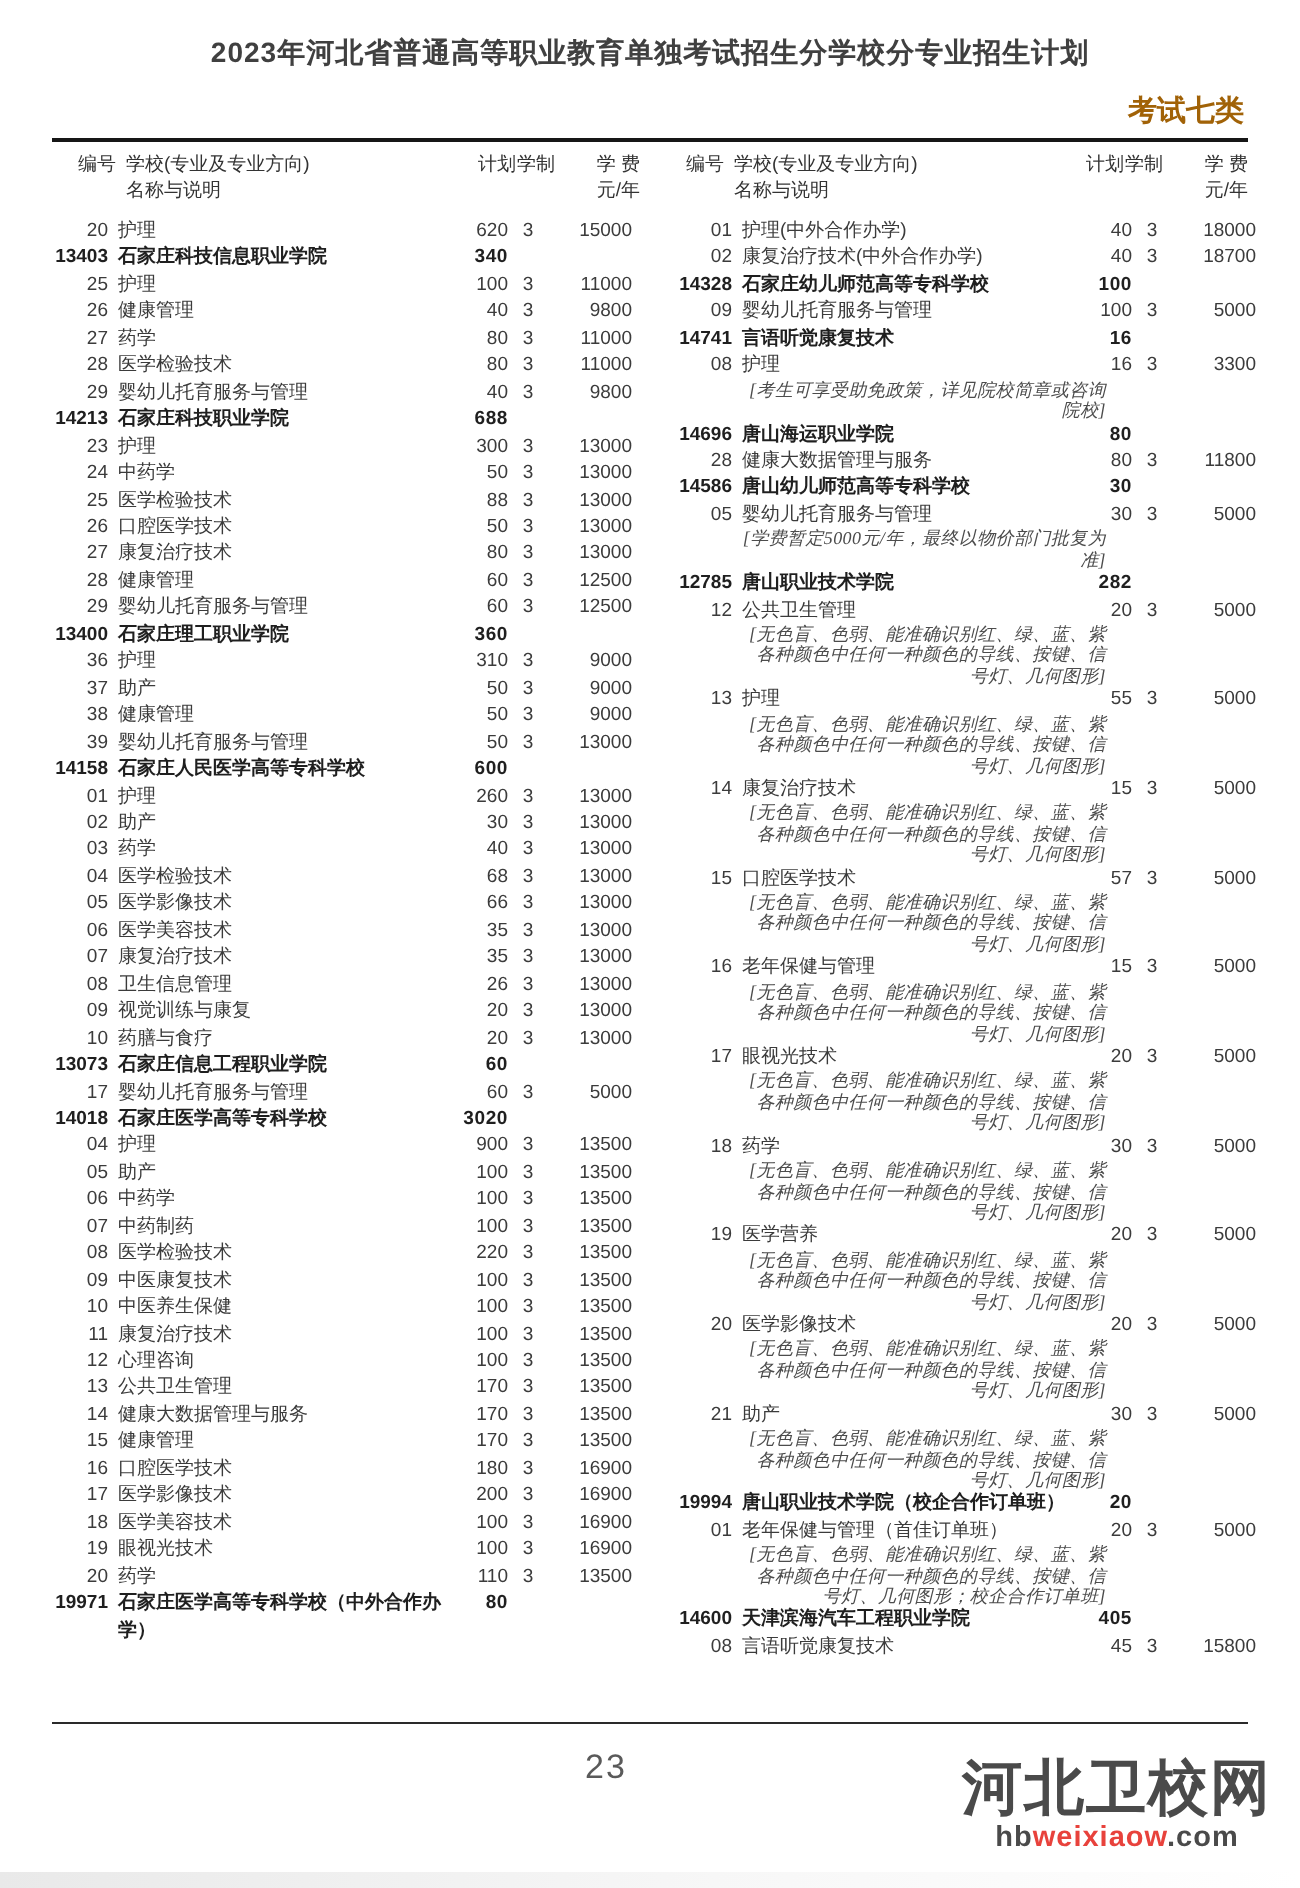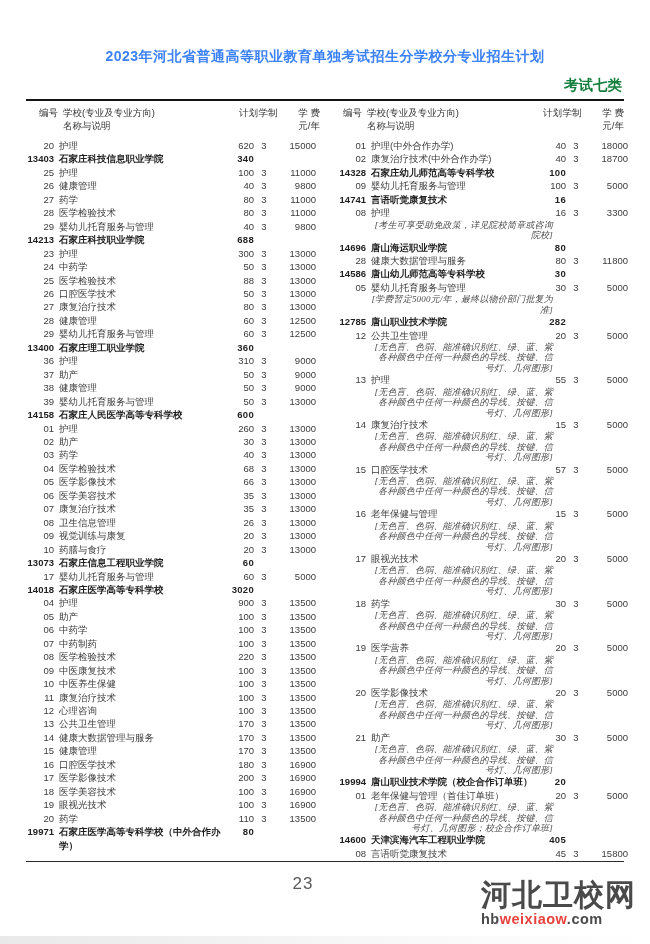--- a/index.html
+++ b/index.html
@@ -6,33 +6,33 @@
   .page {
     position:relative;
     width:650px; height:944px;
     box-sizing:border-box;
     background:#ffffff;
     font-family:"Liberation Sans", sans-serif;
     color:#3b3b3b;
     overflow:hidden;
   }
   .doc-title {
-    padding-top:48px;
+    padding-top:18px;
     text-align:center;
     font-size:14px;
     font-weight:bold;
-    color:#3b82f6;
+    color:#404040;
     letter-spacing:0.5px;
   }
   .category {
     text-align:right;
     padding:10px 28px 4px 16px;
     font-size:14.5px;
     font-weight:bold;
-    color:#15803d;
+    color:#a16207;
   }
   .top-rule { margin:0 26px; border-top:2.5px solid #161616; }
   .bottom-rule { position:absolute; left:26px; right:26px; top:861px; border-top:1.5px solid #2a2a2a; }
 
   .thead { display:flex; justify-content:space-between; padding:6px 26px 5px; }
   .tbody { display:flex; justify-content:space-between; padding:2px 22px 0; align-items:flex-start; }
   .half { width:294px; flex:none; }
 
   .row { display:flex; align-items:flex-start; font-size:9.5px; line-height:13.45px; }
   .c-no   { width:32px; flex:none; text-align:right; }
@@ -58,21 +58,21 @@
 
   .hcell { font-size:9.5px; line-height:12.5px; color:#333; }
   .h-name .l2 { margin-top:0; }
   .h-fee { }
 
   .page-number {
     position:absolute; top:874px; left:0; right:44px;
     text-align:center;
     font-size:17px; color:#5a5a5a; letter-spacing:1px;
   }
-  .watermark { position:absolute; right:14px; top:880px; text-align:left; line-height:1; }
+  .watermark { position:absolute; right:14px; top:880px; text-align:center; line-height:1; }
   .wm-cn {
     font-size:30px; font-weight:bold; color:#4a4a4a;
     letter-spacing:1px;
     font-family:"Liberation Sans", sans-serif;
   }
   .wm-url { margin-top:2px; font-size:14.5px; font-weight:bold; color:#4a4a4a; letter-spacing:0.5px; }
   .wm-url .red { color:#e8423c; }
   .edge-shade {
     position:absolute; left:0; right:0; bottom:0; height:8px;
     background:linear-gradient(to right,#e9e9e9,#f7f7f7 55%,#ffffff);

